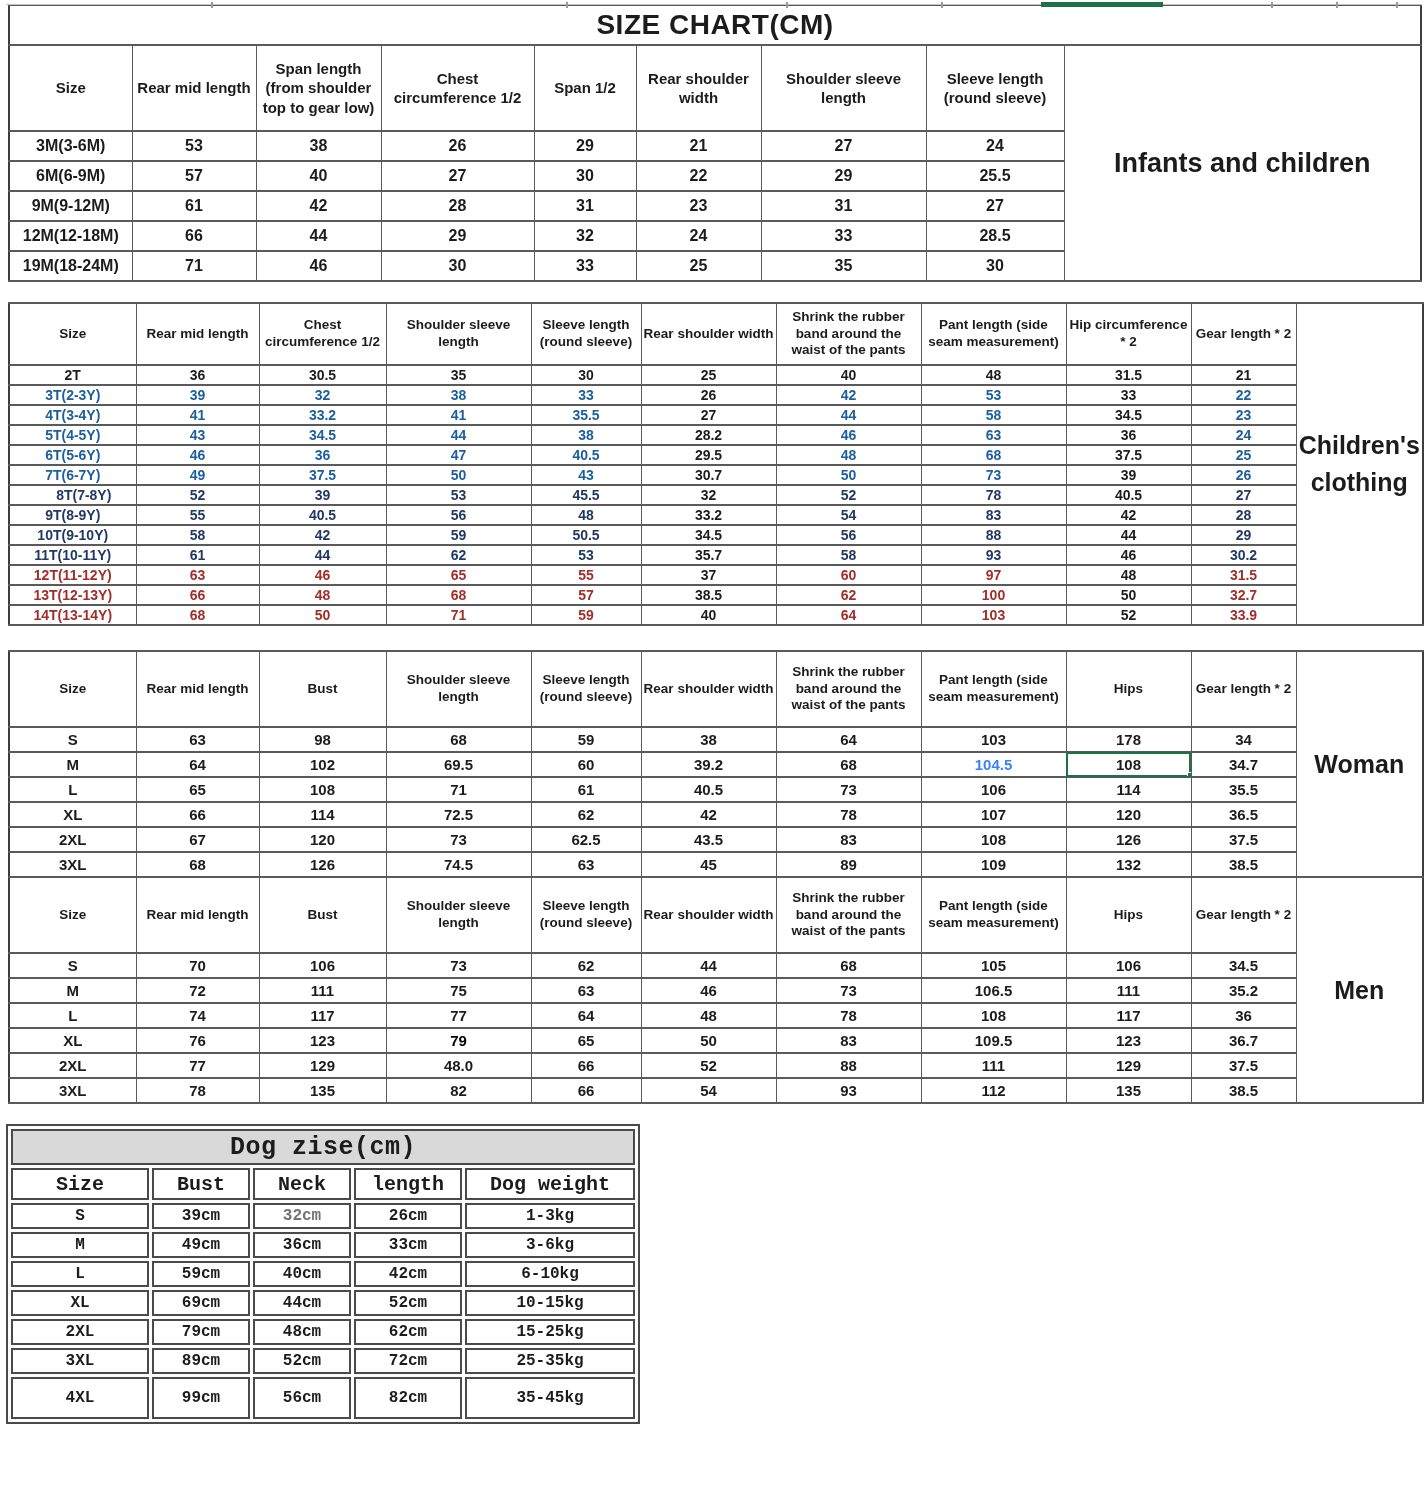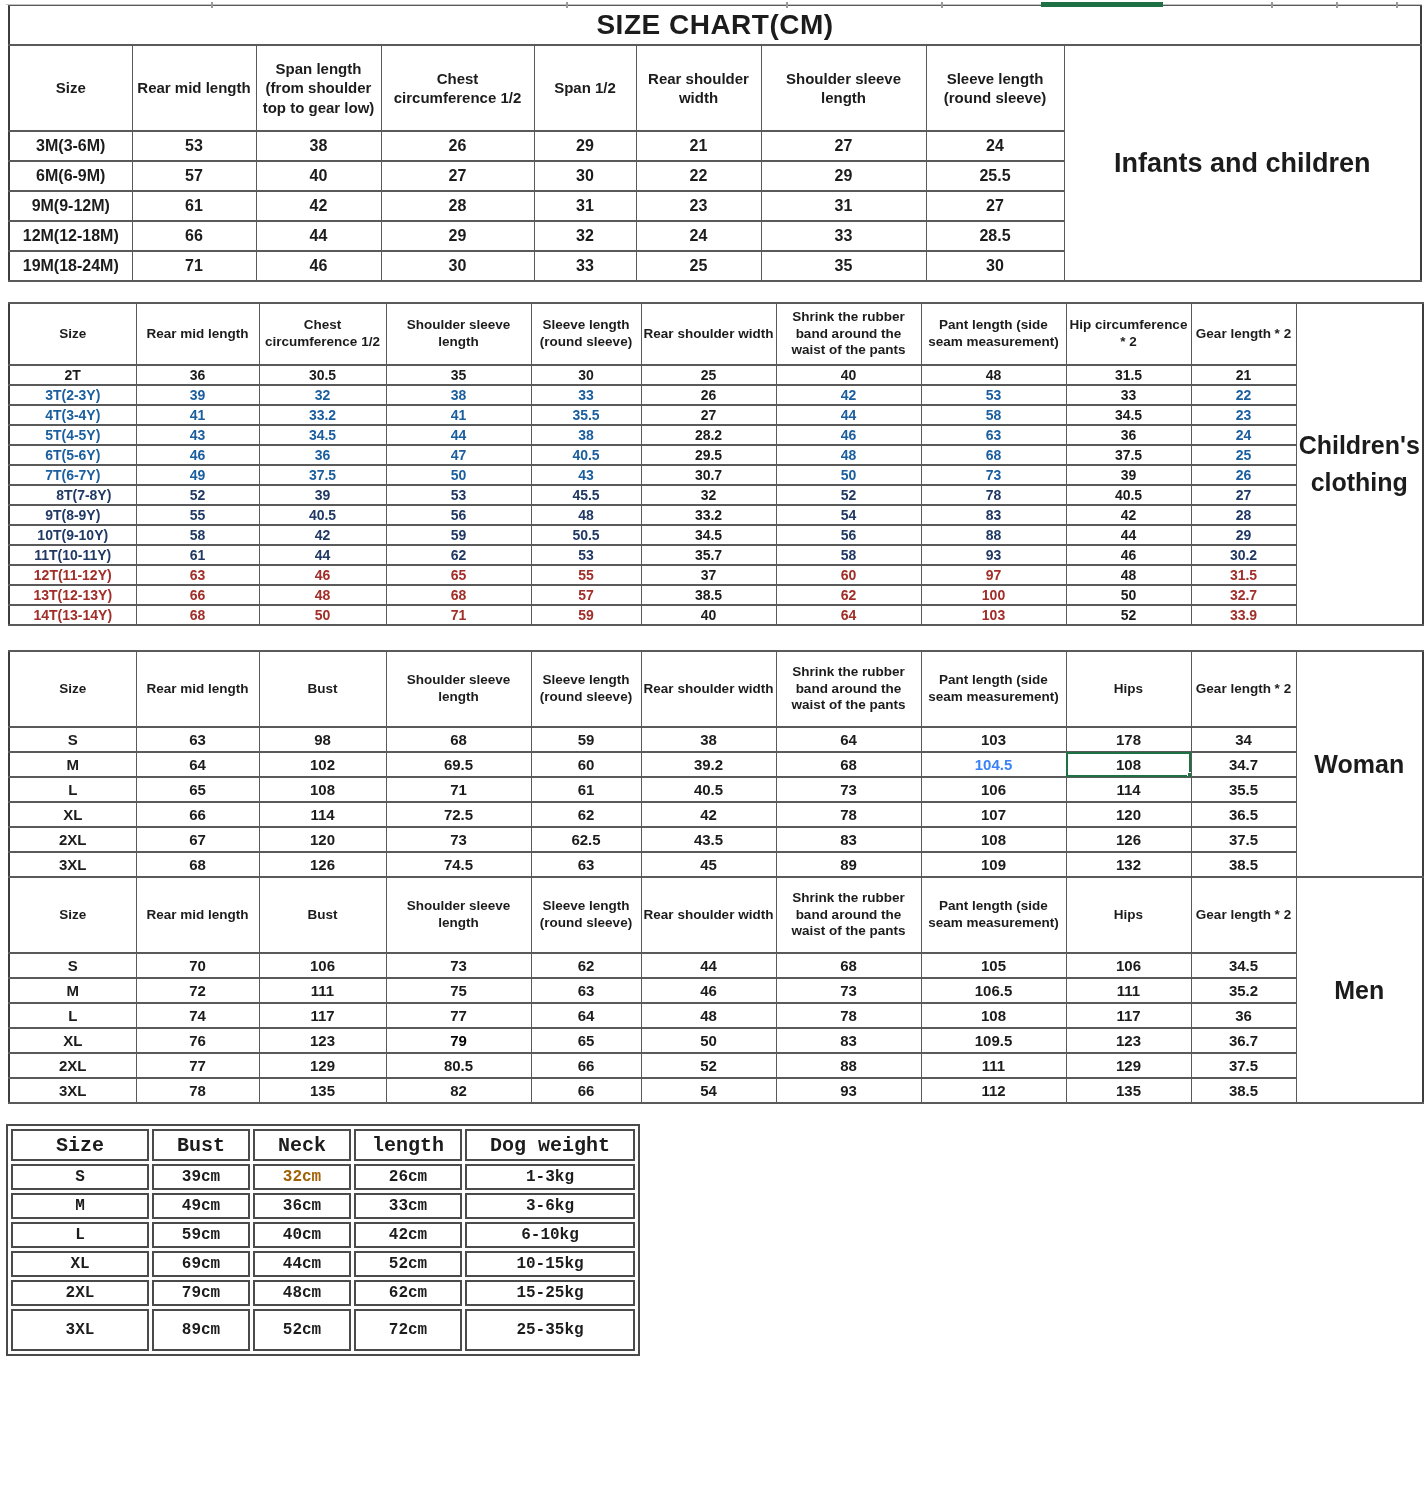--- a/index.html
+++ b/index.html
@@ -524,21 +524,21 @@
         <td style="color: rgb(28, 28, 28);">50</td>
         <td style="color: rgb(28, 28, 28);">83</td>
         <td style="color: rgb(28, 28, 28);">109.5</td>
         <td style="color: rgb(28, 28, 28);">123</td>
         <td style="color: rgb(28, 28, 28);">36.7</td>
       </tr>
       <tr>
         <td style="color: rgb(28, 28, 28);">2XL</td>
         <td style="color: rgb(28, 28, 28);">77</td>
         <td style="color: rgb(28, 28, 28);">129</td>
-        <td style="color: rgb(28, 28, 28);">80.5</td>
+        <td style="color: rgb(28, 28, 28);">48.0</td>
         <td style="color: rgb(28, 28, 28);">66</td>
         <td style="color: rgb(28, 28, 28);">52</td>
         <td style="color: rgb(28, 28, 28);">88</td>
         <td style="color: rgb(28, 28, 28);">111</td>
         <td style="color: rgb(28, 28, 28);">129</td>
         <td style="color: rgb(28, 28, 28);">37.5</td>
       </tr>
       <tr>
         <td style="color: rgb(28, 28, 28);">3XL</td>
         <td style="color: rgb(28, 28, 28);">78</td>
@@ -557,30 +557,33 @@
 <table class="dog">
   <colgroup>
     <col style="width:138px">
       <col style="width:98px">
       <col style="width:98px">
     <col style="width:108px">
       <col style="width:170px">
   </colgroup>
   <tbody>
       <tr>
+        <th colspan="5" class="tbl-title">Dog zise(cm)</th>
+      </tr>
+      <tr>
         <th class="col-h">Size</th>
         <th class="col-h">Bust</th>
         <th class="col-h">Neck</th>
         <th class="col-h">length</th>
         <th class="col-h">Dog weight</th>
       </tr>
       <tr>
         <td style="color: rgb(28, 28, 28);">S</td>
         <td style="color: rgb(28, 28, 28);">39cm</td>
-        <td style="color: #a16207;">32cm</td>
+        <td style="color: #737373;">32cm</td>
         <td style="color: rgb(28, 28, 28);">26cm</td>
         <td style="color: rgb(28, 28, 28);">1-3kg</td>
       </tr>
       <tr>
         <td style="color: rgb(28, 28, 28);">M</td>
         <td style="color: rgb(28, 28, 28);">49cm</td>
         <td style="color: rgb(28, 28, 28);">36cm</td>
         <td style="color: rgb(28, 28, 28);">33cm</td>
         <td style="color: rgb(28, 28, 28);">3-6kg</td>
       </tr>
@@ -605,14 +608,21 @@
         <td style="color: rgb(28, 28, 28);">62cm</td>
         <td style="color: rgb(28, 28, 28);">15-25kg</td>
       </tr>
       <tr>
         <td style="color: rgb(28, 28, 28);">3XL</td>
         <td style="color: rgb(28, 28, 28);">89cm</td>
         <td style="color: rgb(28, 28, 28);">52cm</td>
         <td style="color: rgb(28, 28, 28);">72cm</td>
         <td style="color: rgb(28, 28, 28);">25-35kg</td>
       </tr>
+      <tr>
+        <td style="color: rgb(28, 28, 28);">4XL</td>
+        <td style="color: rgb(28, 28, 28);">99cm</td>
+        <td style="color: rgb(28, 28, 28);">56cm</td>
+        <td style="color: rgb(28, 28, 28);">82cm</td>
+        <td style="color: rgb(28, 28, 28);">35-45kg</td>
+      </tr>
     </tbody>
 </table>
 
 </body></html>

